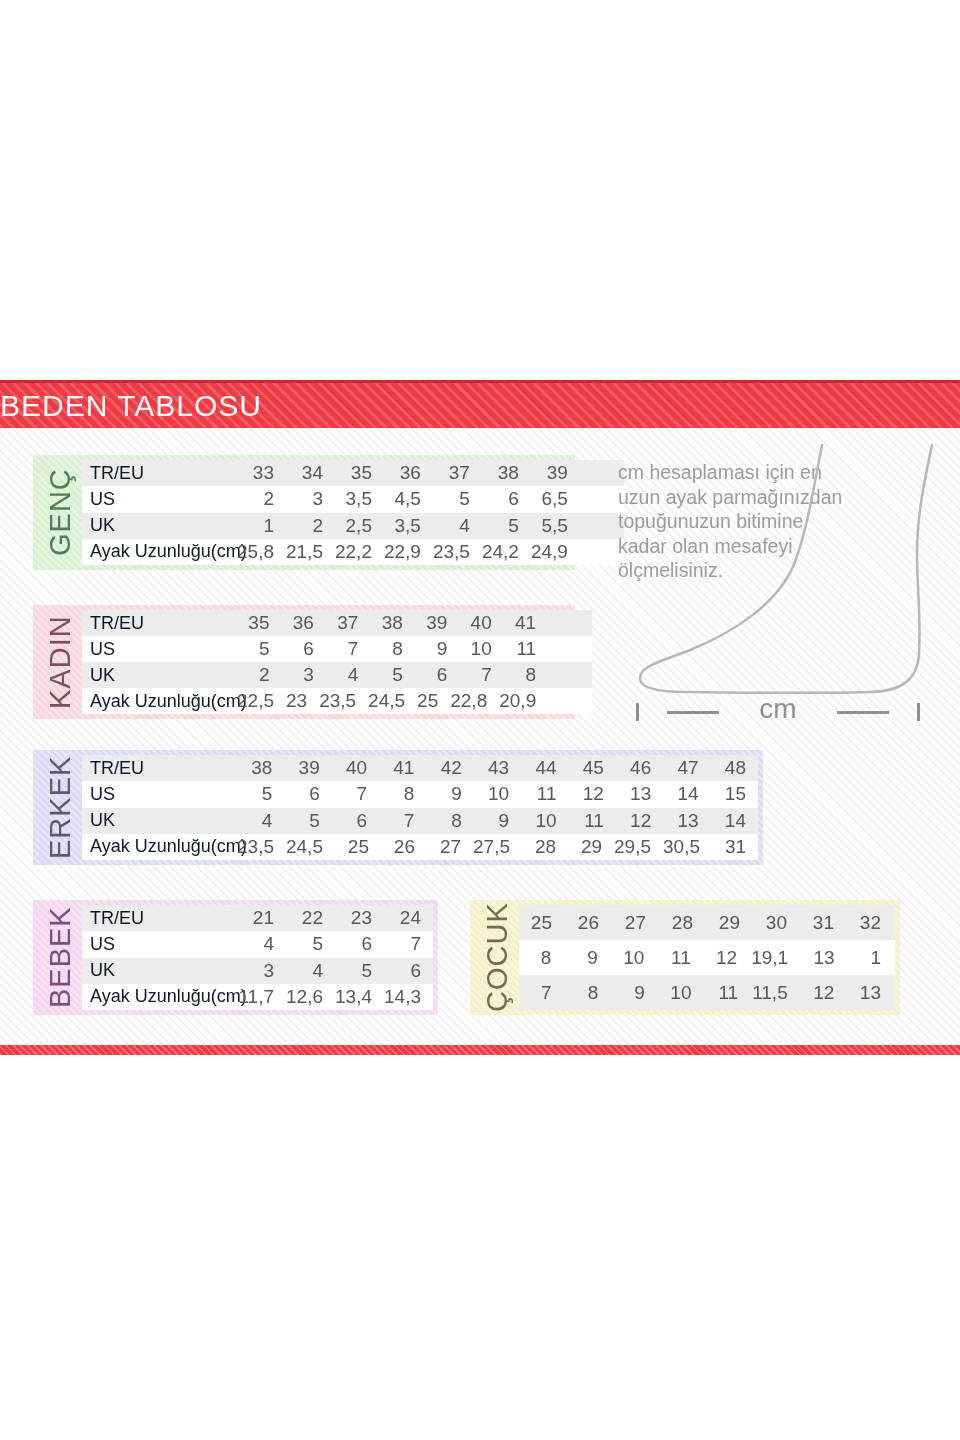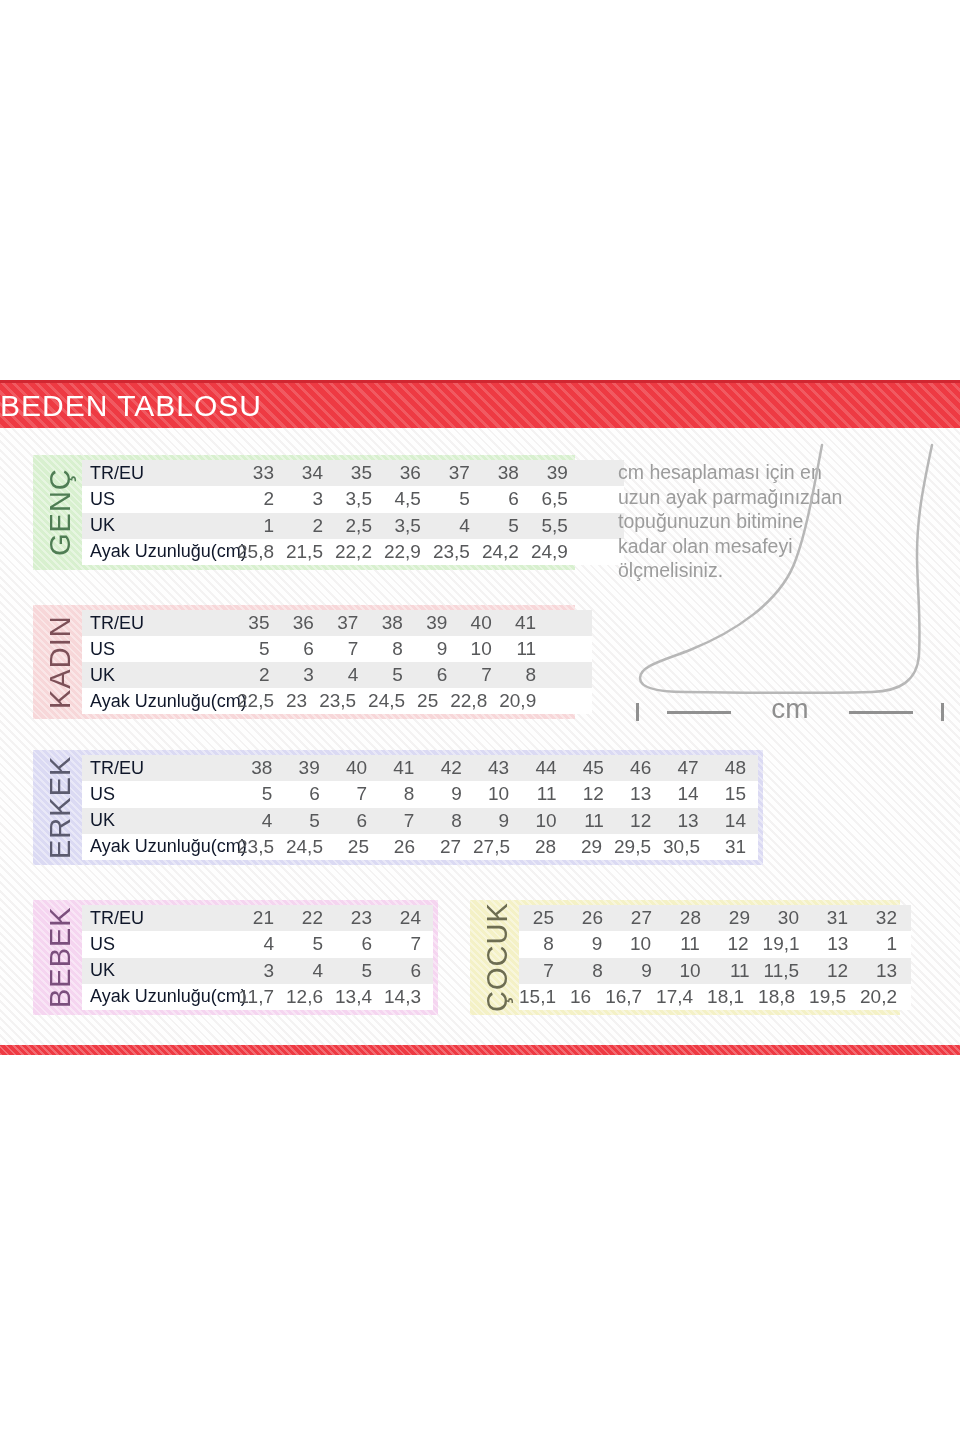--- a/index.html
+++ b/index.html
@@ -42,21 +42,21 @@
   .cell { flex:1; text-align:right; padding-right:12px; font-size:19px; color:#57585a; }
   [data-table="genc"] .row, [data-table="kadin"] .row { padding-right:44px; }
   [data-table="cocuk"] .cell { padding-right:14px; }
 
   .measure-note {
     position:absolute; left:618px; top:460px; width:260px;
     font-size:19.5px; line-height:24.5px; color:#9c9c9c; white-space:pre-line;
   }
   .foot-svg { position:absolute; left:630px; top:443px; }
   .measure-line {
-    position:absolute; left:636px; top:698px; width:308px; height:28px;
+    position:absolute; left:636px; top:698px; width:284px; height:28px;
     display:flex; align-items:center;gap:28px;
   }
   .measure-line .cap { width:3px; height:18px; background:#909090; }
   .measure-line .hline { flex:1; height:3px; background:#909090; }
   .measure-line .cm { font-size:28px; color:#8f8f8f; margin:0 12px; position:relative; top:-3px; }
 </style>
 </head>
 <body>
 
 <div class="canvas">
@@ -281,30 +281,20 @@
         <div class="row gray">
           <div class="cell">7</div>
           <div class="cell">8</div>
           <div class="cell">9</div>
           <div class="cell">10</div>
           <div class="cell">11</div>
           <div class="cell">11,5</div>
           <div class="cell">12</div>
           <div class="cell">13</div>
         </div>
-        <div class="row">
-          <div class="cell">15,1</div>
-          <div class="cell">16</div>
-          <div class="cell">16,7</div>
-          <div class="cell">17,4</div>
-          <div class="cell">18,1</div>
-          <div class="cell">18,8</div>
-          <div class="cell">19,5</div>
-          <div class="cell">20,2</div>
-        </div>
       </div>
   </div>
 
   <div class="measure-note">cm hesaplaması için en
 uzun ayak parmağınızdan
 topuğunuzun bitimine
 kadar olan mesafeyi
 ölçmelisiniz.</div>
 
   <svg class="foot-svg" width="310" height="262" viewBox="0 0 310 262">

